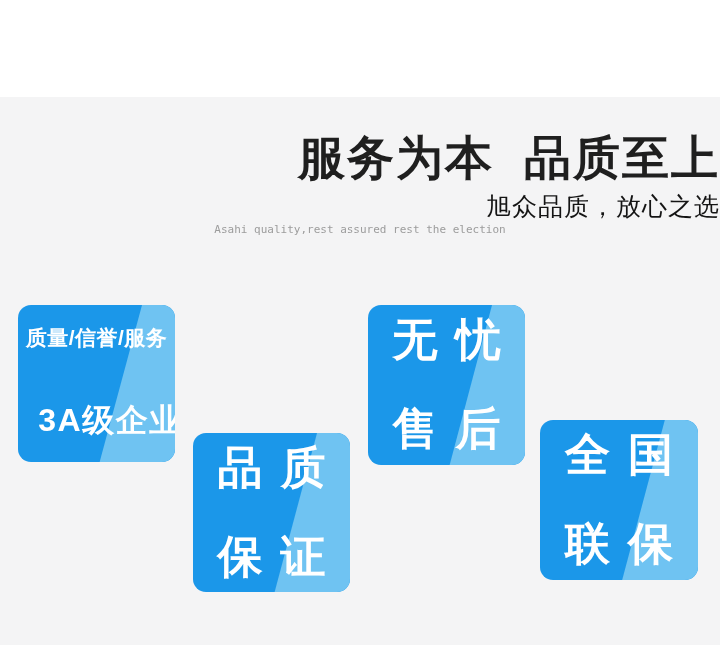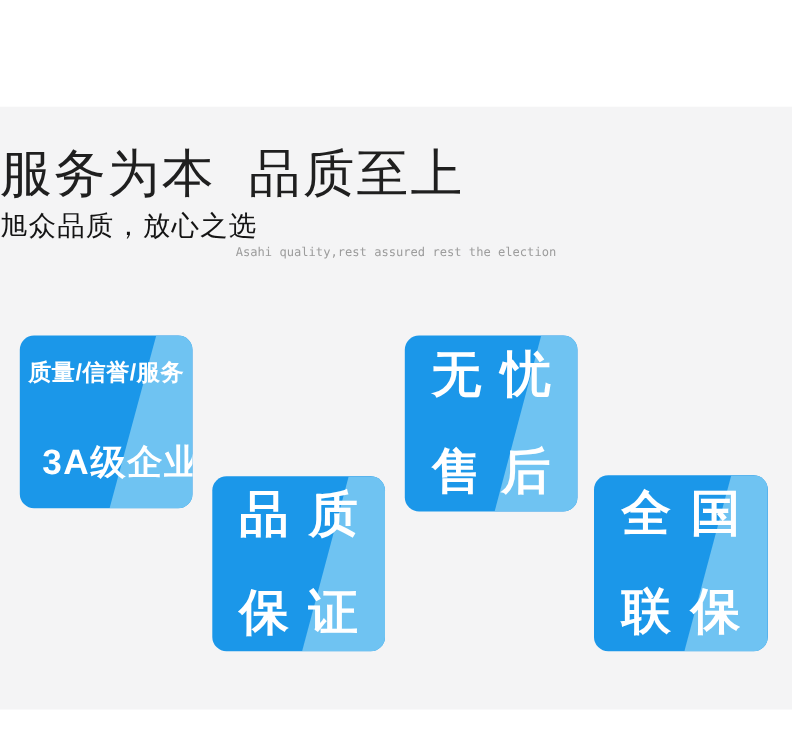--- a/index.html
+++ b/index.html
@@ -15,33 +15,33 @@
   .band {
     position: absolute;
     left: 0; top: 97px;
     width: 720px; height: 548px;
     background: var(--band-bg, #f4f4f5);
   }
   .title {
     position: absolute;
     left: 0; right: 0; top: 131px;
     margin: 0;
-    text-align: left;
+    text-align: right;
     font-size: 47px;
     line-height: 1.15;
-    font-weight: 400;
+    font-weight: 700;
     letter-spacing: 2px;
     color: var(--title-color, #1f1f1f);
     white-space: pre;
   }
   .subtitle {
     position: absolute;
     left: 0; right: 0; top: 193px;
     margin: 0;
-    text-align: left;
+    text-align: right;
     font-family: "Liberation Serif", serif;
     font-size: 25px;
     line-height: 1.1;
     font-weight: normal;
     letter-spacing: 1px;
     color: var(--subtitle-color, #141414);
     white-space: pre;
   }
   .subtitle-en {
     position: absolute;
@@ -72,21 +72,21 @@
     flex-direction: column;
     align-items: center;
     justify-content: center;
     color: var(--badge-text, #ffffff);
     font-weight: bold;
     gap: 34px;
   }
   .badge-1 { left: 18px;  top: 305px; width: 157px; height: 157px; }
   .badge-2 { left: 193px; top: 433px; width: 157px; height: 159px; }
   .badge-3 { left: 368px; top: 305px; width: 157px; height: 160px; }
-  .badge-4 { left: 540px; top: 432px; width: 158px; height: 160px; }
+  .badge-4 { left: 540px; top: 420px; width: 158px; height: 160px; }
 
   .b1-line1 {
     font-size: 21px;
     letter-spacing: 0.5px;
     white-space: nowrap;
   }
   .b1-line2 {
     font-size: 32px;
     letter-spacing: 1.5px;
     margin-top: 13px;

